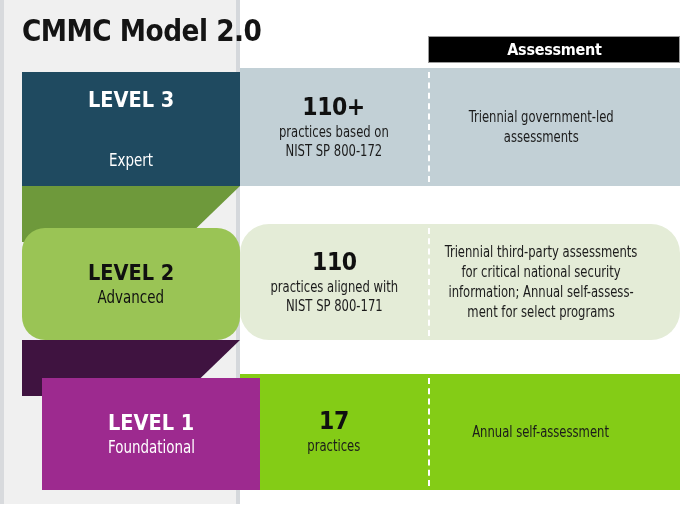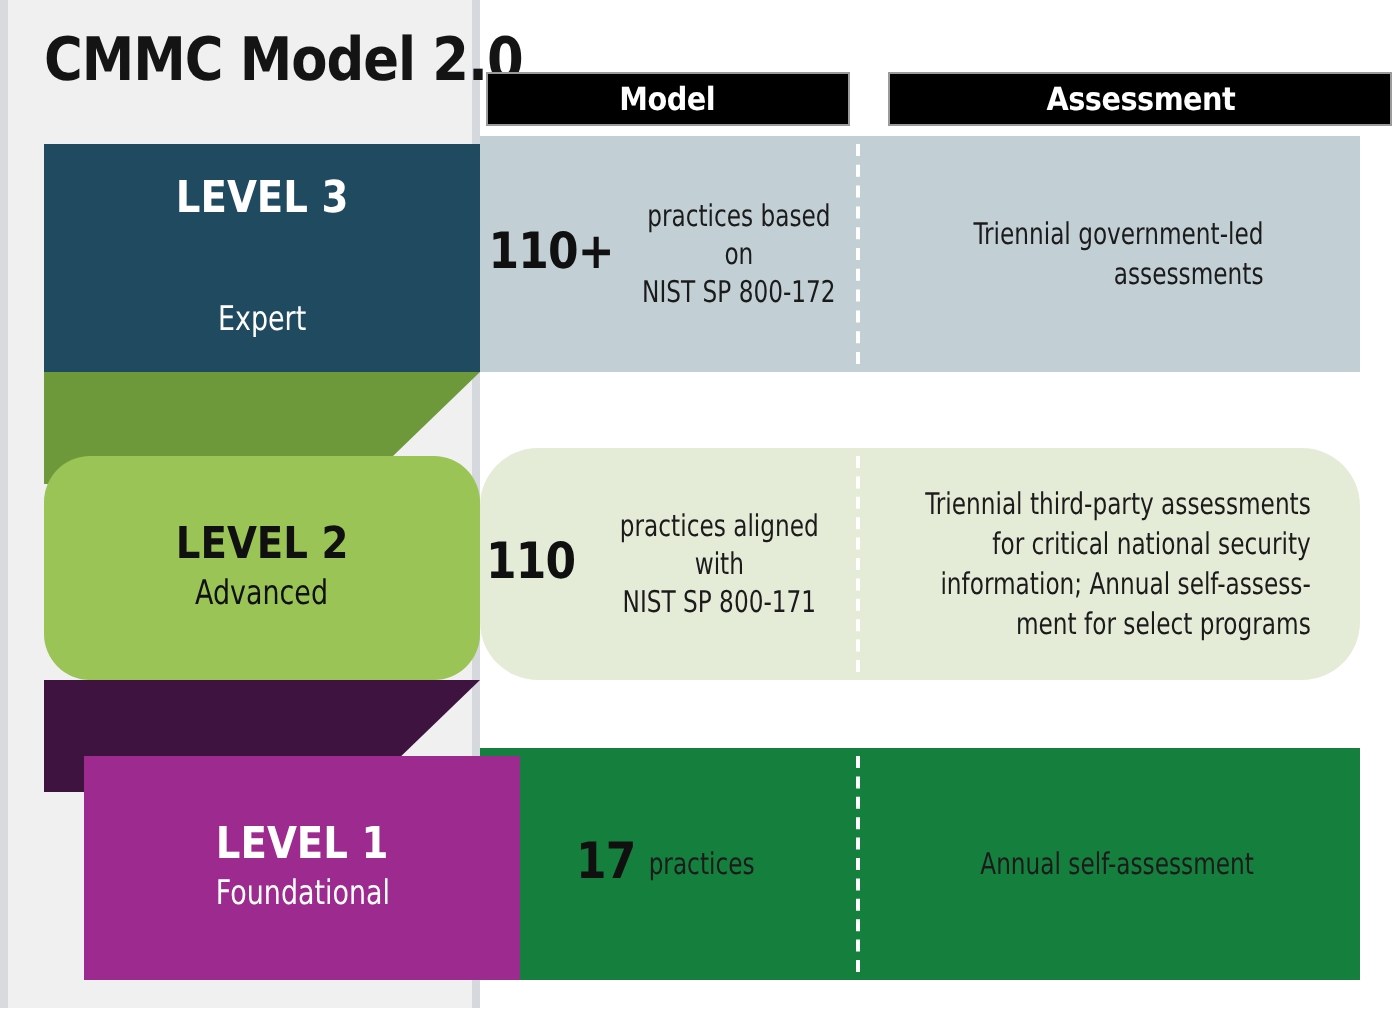--- a/index.html
+++ b/index.html
@@ -69,57 +69,57 @@
     color: #ffffff;
     font-family: "DejaVu Sans", sans-serif;
     font-weight: bold;
     font-size: 16px;
     line-height: 25px;
     text-align: center;
     letter-spacing: -0.3px;
   }
   .hdr span { display: inline-block; transform: scaleX(0.9); }
   .hdr-model      { left: 243px; width: 182px; }
-  .hdr-assessment { left: 444px; width: 252px; }
+  .hdr-assessment { left: 428px; width: 252px; }
 
   
   .band {
     position: absolute;
     left: 240px;
     width: 440px;
   }
   .band-l3 { top: 68px;  height: 118px; background: #c2d0d6; }
   .band-l2 { top: 224px; height: 116px; background: #e4ecd7; border-radius: 29px; }
-  .band-l1 { top: 374px; height: 116px; background: #15803d; }
+  .band-l1 { top: 374px; height: 116px; background: #84cc16; }
 
   
   .dashed {
     position: absolute;
     left: 188px;
     top: 4px;
     bottom: 4px;
     width: 0;
     border-left: 2px dashed #ffffff;
   }
 
   
   .cell {
     position: absolute;
     top: 0;
     height: 100%;
     display: flex;
-    flex-direction: row;
+    flex-direction: column;
     align-items: center;
     justify-content: center;
     text-align: center;
     color: #1b1b1b;
     font-family: "DejaVu Sans Condensed", "DejaVu Sans", sans-serif;
   }
   .cell-model { left: 0px;   width: 188px; }
-  .cell-assess{ left: 194px; width: 250px; text-align: right; }
+  .cell-assess{ left: 176px; width: 250px; }
 
   .big-num {
     font-family: "DejaVu Sans", sans-serif;
     font-weight: bold;
     font-size: 25px;
     line-height: 26px;
     letter-spacing: -0.5px;
     color: #101010;
     transform: scaleX(0.88);
     margin-bottom: 3px;
@@ -184,23 +184,20 @@
 </head>
 <body>
 
 <div id="canvas">
 
   <div class="left-panel"></div>
   <div class="left-panel-edge"></div>
 
   <div class="title">CMMC Model 2.0</div>
 
-  <div class="hdr hdr-model">
-    <span>Model</span>
-  </div>
   <div class="hdr hdr-assessment">
     <span>Assessment</span>
   </div>
 
   <div class="band band-l3">
     <div class="dashed"></div>
     <div class="cell cell-model">
       <div class="big-num">110+</div>
       <div class="sub-txt">practices based on
 NIST SP 800-172</div>

